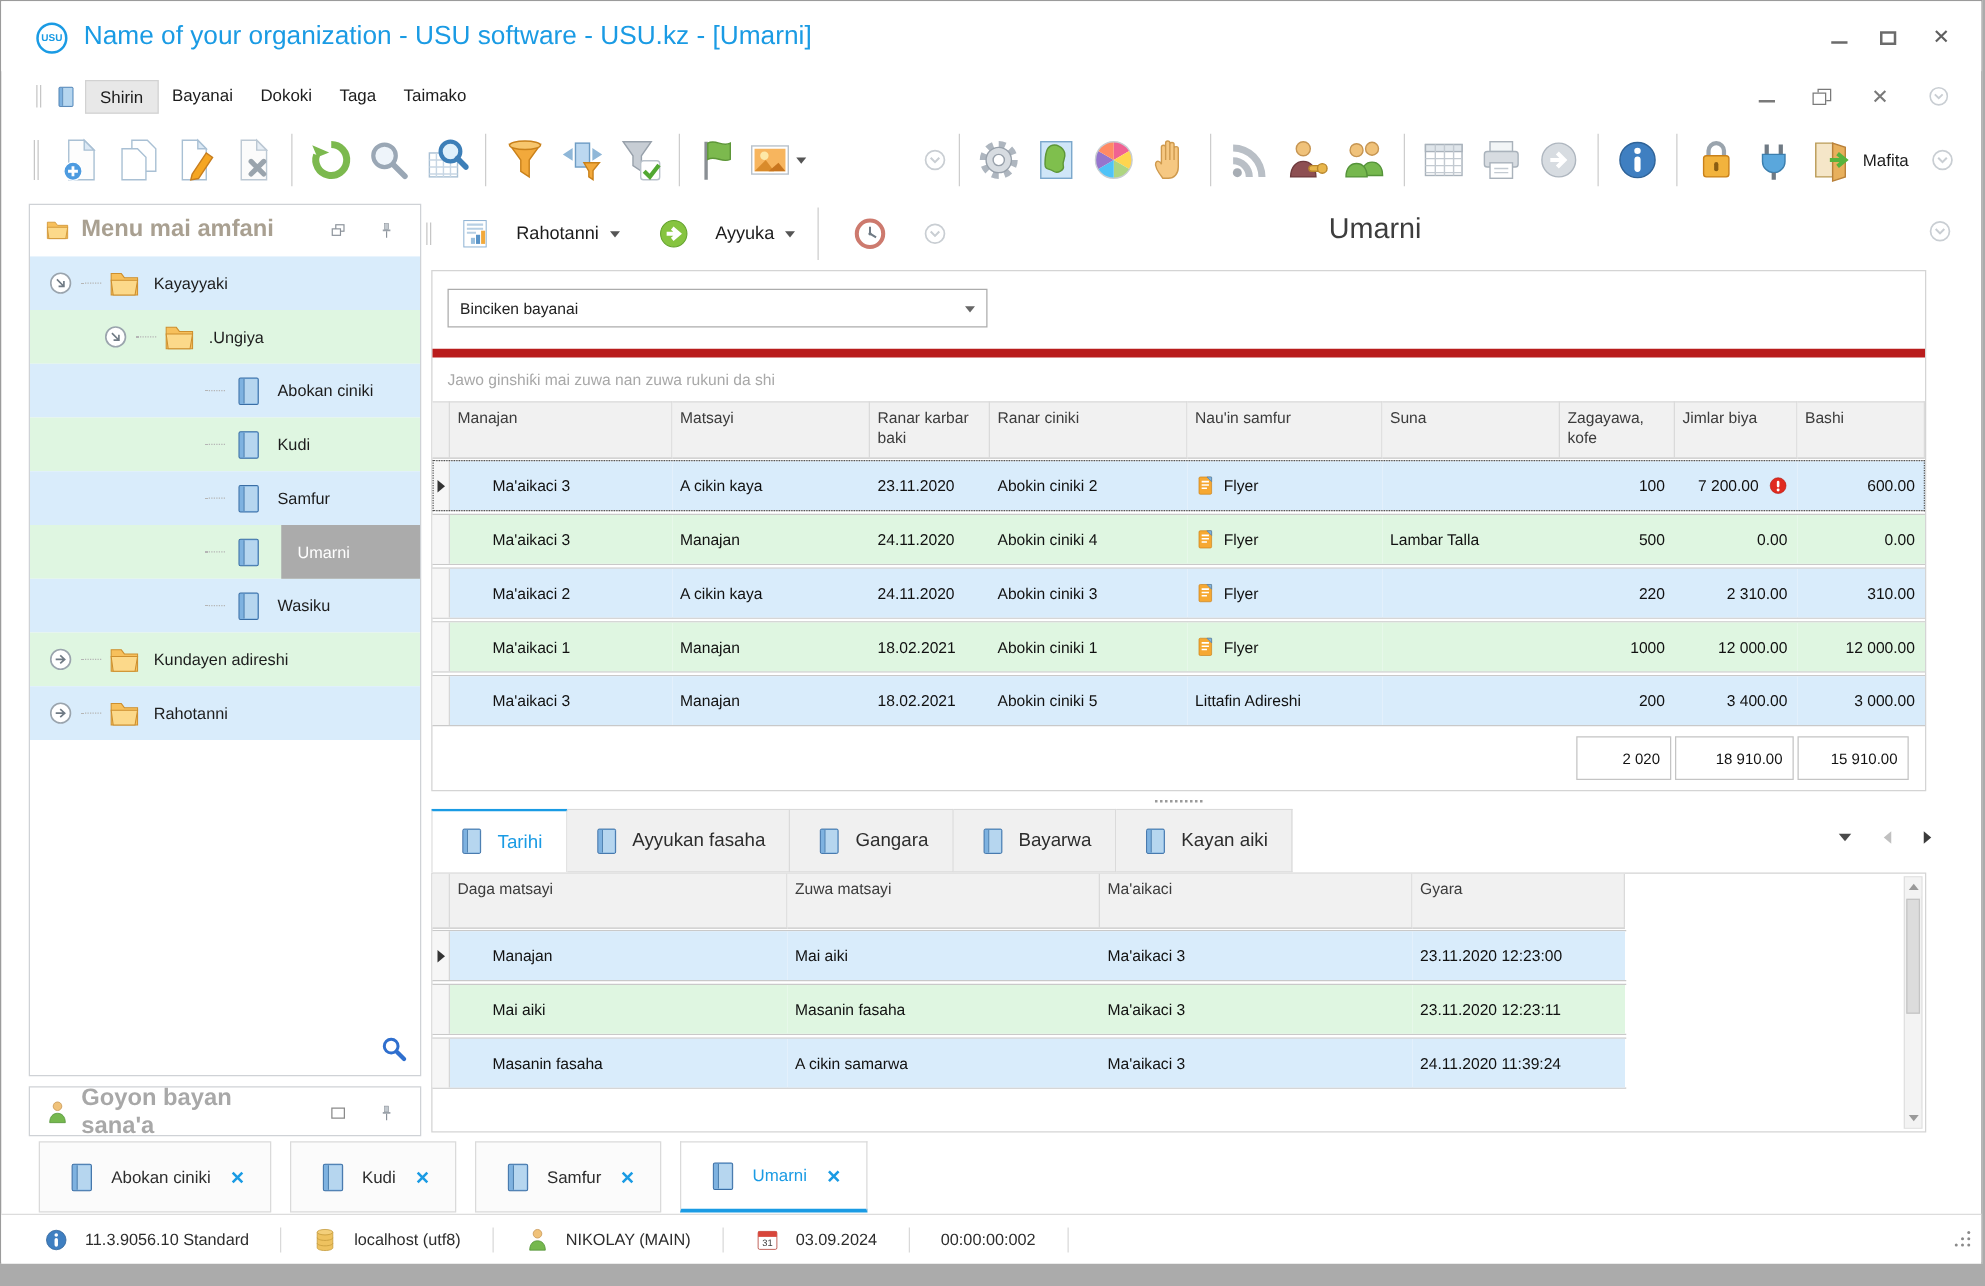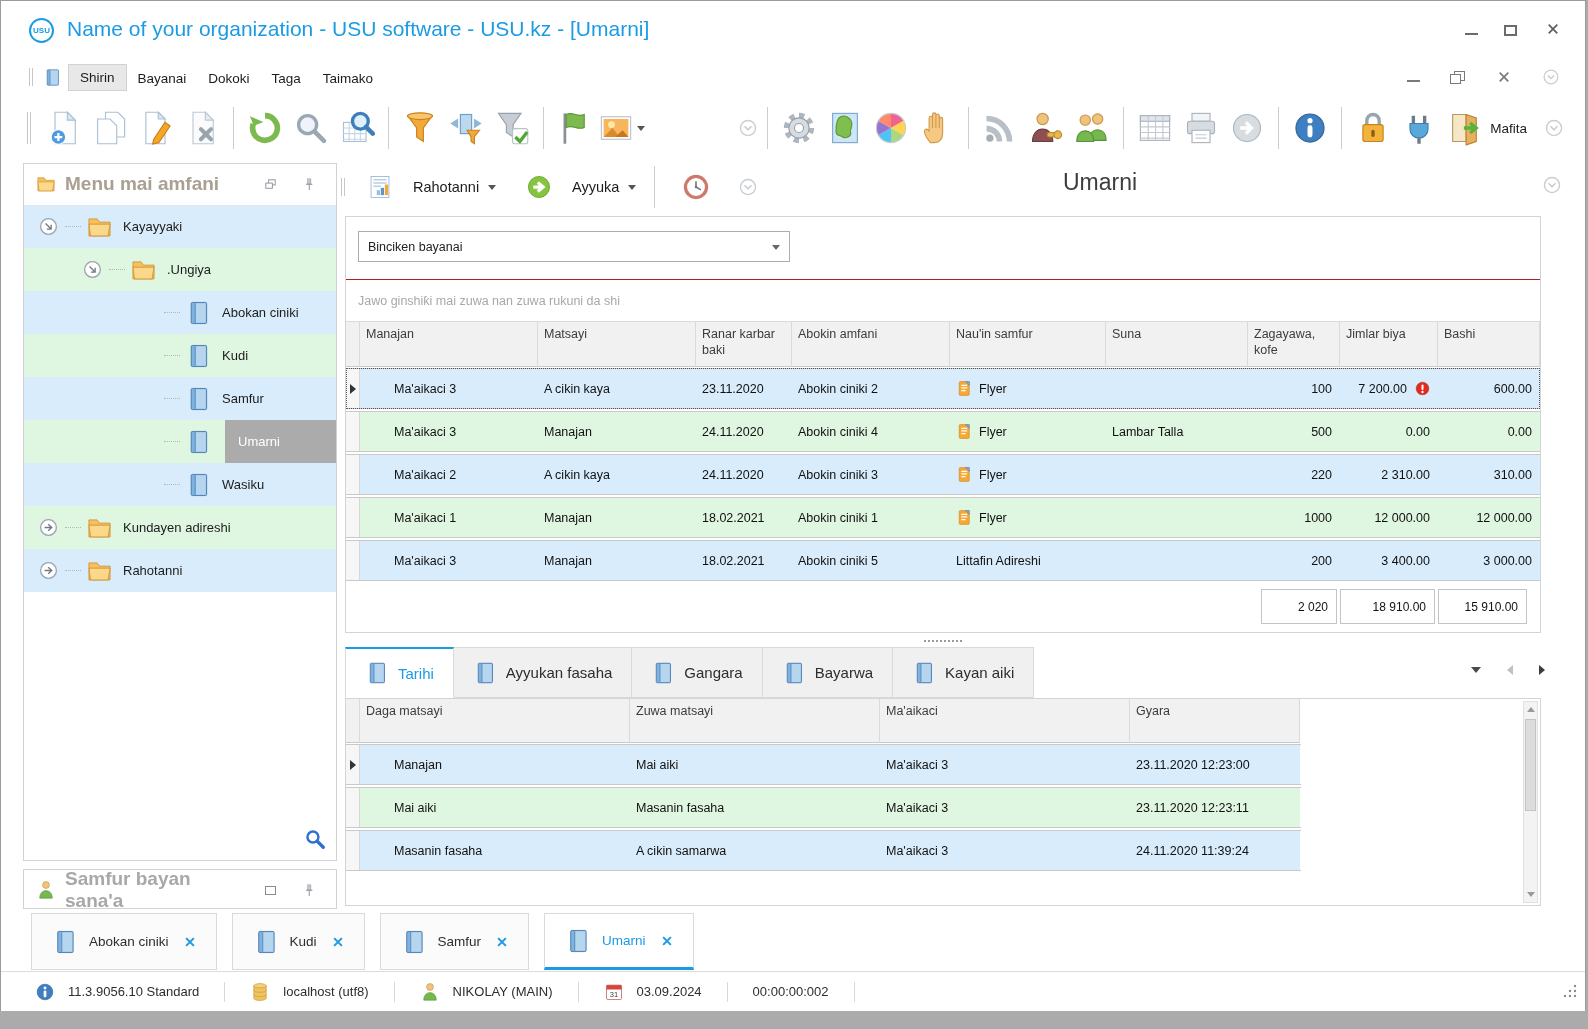--- a/index.html
+++ b/index.html
@@ -72,21 +72,21 @@
   .mt-label{font-size:14.5px;color:#1c1c1c;margin:0 2px 0 6px;}
   .main-title{position:absolute;left:1062px;top:168px;font-size:23px;color:#3d3d3d;}
   .corner-chevron{position:absolute;width:22px;height:22px;}
   .corner-chevron svg{width:22px;height:22px;}
 
   
   .upper-panel{position:absolute;left:344px;top:215px;width:1196px;height:417px;border:1px solid var(--bd);background:#fff;}
   .combo{position:absolute;left:12px;top:14px;width:432px;height:31px;border:1px solid #acacac;display:flex;align-items:center;
     padding:0 26px 0 9px;font-size:12.5px;color:#222;}
   .combo .tri{position:absolute;right:9px;top:13px;width:0;height:0;border-left:4px solid transparent;border-right:4px solid transparent;border-top:5px solid #666;}
-  .hint-row{position:absolute;left:0;top:62px;right:0;height:42px;border-top:1px solid #b91c1c;display:flex;align-items:center;
+  .hint-row{position:absolute;left:0;top:62px;right:0;height:42px;border-top:7px solid #b91c1c;display:flex;align-items:center;
     padding-left:12px;color:#a8a8a8;font-size:12.5px;}
   .ogrid{display:grid;grid-template-columns:14px 178px 158px 96px 158px 156px 142px 92px 98px 1fr;}
   .ohead{position:absolute;left:0;top:104px;right:0;height:46px;}
   .ohead .hc{background:var(--hdr-bg);border-right:1px solid #dadada;border-bottom:1px solid #c9c9c9;border-top:1px solid #dadada;
     font-size:12.5px;color:#3c3c3c;padding:5px 6px 0 6px;line-height:1.25;}
   .orows{position:absolute;left:0;top:151px;right:0;}
   .orow{height:41px;margin-bottom:2px;border-top:1px solid #c9c9c9;border-bottom:1px solid #c9c9c9;position:relative;}
   .orow.blue .cell{background:var(--row-blue);}
   .orow.green .cell{background:var(--row-green);}
   .orow.selected{outline:1px dotted #555;outline-offset:-1px;}
@@ -175,21 +175,21 @@
 
   <div class="menubar">
     <div class="vhandle"></div>
     <span class="menu-doc">
         <svg viewBox="0 0 32 32">
           <rect x="7" y="3" width="19" height="26" rx="1.5" fill="#7eb2e0" stroke="#3a6ea5"></rect>
           <rect x="12" y="4" width="13" height="24" fill="#b6d6ef"></rect>
           <path d="M12 4v24" stroke="#4d7fae"></path>
         </svg>
       </span>
-    <div id="menu-items" style="display:flex;align-items:flex-end;">
+    <div id="menu-items" style="display:flex;">
         <div class="menu-item active">Shirin</div>
         <div class="menu-item">Bayanai</div>
         <div class="menu-item">Dokoki</div>
         <div class="menu-item">Taga</div>
         <div class="menu-item">Taimako</div>
       </div>
     <div class="mdi-controls">
       <div class="wc-min" style="background:#7a7a7a;"></div>
       <div class="wc-restore"></div>
       <div class="closex" style="width:13px;height:13px;">
@@ -630,21 +630,21 @@
   </div>
 
   <div class="support">
     <div class="panel-head">
       <span class="ph-icon">
           <svg viewBox="0 0 32 32">
             <circle cx="16" cy="8" r="5.5" fill="#f0c27a" stroke="#c69552"></circle>
             <path d="M6 29c0-8 4.5-12 10-12s10 4 10 12z" fill="#76b84e" stroke="#55933a"></path>
           </svg>
         </span>
-      <span class="panel-title">Samfur bayan sana'a</span>
+      <span class="panel-title">Goyon bayan sana'a</span>
       <span class="ph-btn">
           <span class="maxbox"></span>
         </span>
       <span class="ph-btn">
           <svg viewBox="0 0 32 32">
             <rect x="12" y="4" width="7" height="10" fill="#c3c9cf" stroke="#8a9199"></rect>
             <path d="M9 14h13v3H9z" fill="#9aa1a9"></path>
             <path d="M15.5 17v11" stroke="#8a9199" stroke-width="2"></path>
           </svg>
         </span>
@@ -701,21 +701,21 @@
       <span class="tri"></span>
     </div>
     <div class="hint-row">
       <span>Jawo ginshiƙi mai zuwa nan zuwa rukuni da shi</span>
     </div>
     <div class="ogrid ohead" id="ohead">
         <div class="hc"></div>
         <div class="hc">Manajan</div>
         <div class="hc">Matsayi</div>
         <div class="hc">Ranar karbar baki</div>
-        <div class="hc">Abokin amfani</div>
+        <div class="hc">Ranar ciniki</div>
         <div class="hc">Nau'in samfur</div>
         <div class="hc">Suna</div>
         <div class="hc">Zagayawa, kofe</div>
         <div class="hc">Jimlar biya</div>
         <div class="hc">Bashi</div>
       </div>
     <div class="orows" id="orows">
         <div class="ogrid orow blue selected">
           <div class="cell marker">
             <span class="row-arrow"></span>

